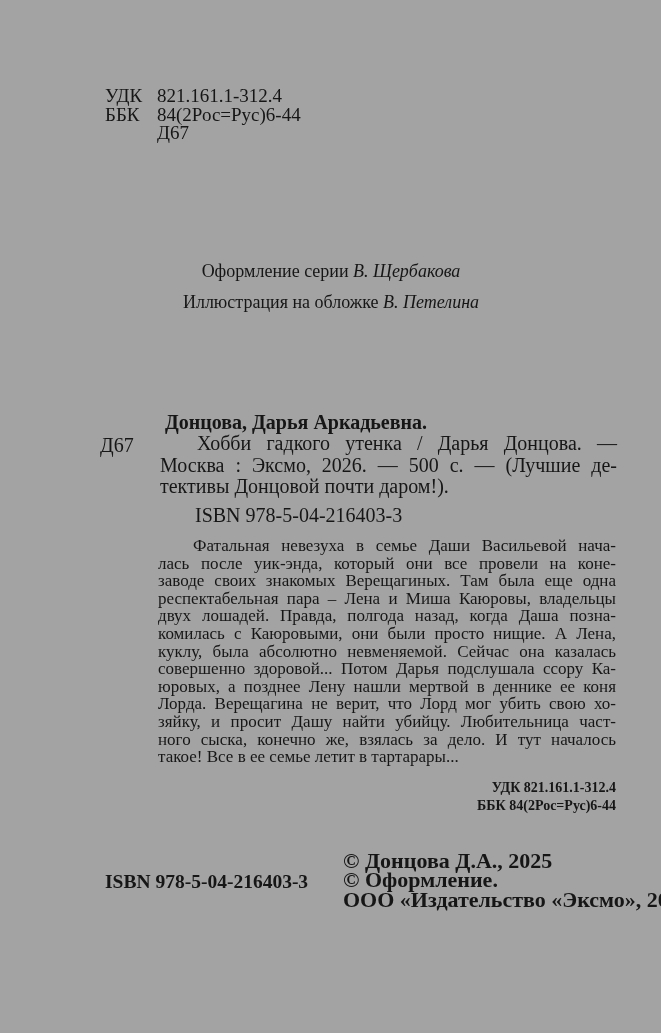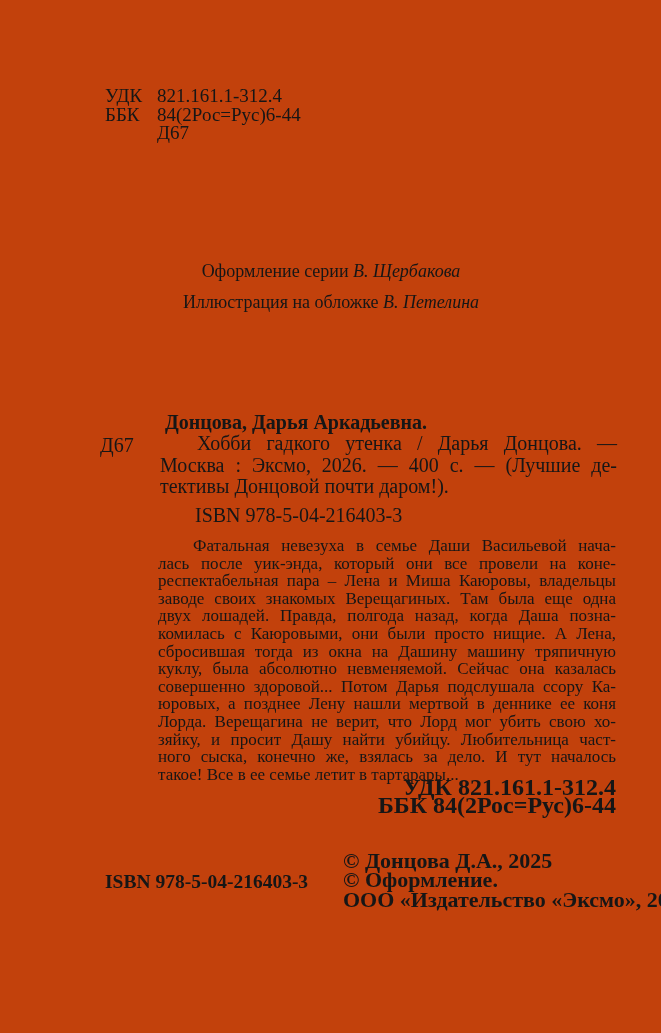--- a/index.html
+++ b/index.html
@@ -1,20 +1,20 @@
 <!DOCTYPE html>
 <html lang="ru"><head>
 <meta charset="utf-8">
 <style>
   html, body { margin: 0; padding: 0; background: #ffffff; }
   .page {
     position: relative;
     width: 661px;
     height: 1033px;
-    background: #c2410c;
+    background: #a3a3a3;
     color: #161616;
     font-family: "Liberation Serif", "DejaVu Serif", serif;
     overflow: hidden;
   }
 
   
   .top-codes {
     position: absolute;
     left: 105px;
     top: 87px;
@@ -80,21 +80,21 @@
   .annotation .ln.last { text-align: left; text-align-last: left; }
 
   
   .codes-bottom {
     position: absolute;
     left: 158px;
     top: 779px;
     width: 458px;
     text-align: right;
     font-weight: bold;
-    font-size: 24px;
+    font-size: 14px;
     line-height: 17.5px;
     white-space: nowrap;
   }
 
   
   .footer-isbn {
     position: absolute;
     left: 105px;
     top: 871px;
     font-weight: bold;
@@ -136,36 +136,35 @@
     <div><span>Иллюстрация на обложке </span><span class="name">В. Петелина</span></div>
   </div>
 
   <div class="catalog-sign">Д67</div>
 
   <div class="catalog">
     <div class="author">Донцова, Дарья Аркадьевна.</div>
     <div>
 
     <div class="ln first">Хобби гадкого утенка / Дарья Донцова. —</div>
-        <div class="ln">Москва : Эксмо, 2026. — 400 с. — (Лучшие де-</div>
+        <div class="ln">Москва : Эксмо, 2026. — 500 с. — (Лучшие де-</div>
         <div class="ln last">тективы Донцовой почти даром!).</div>
       </div>
   </div>
 
   <div class="isbn-mid">ISBN 978-5-04-216403-3</div>
 
   <div class="annotation">
 
   <div class="ln first">Фатальная невезуха в семье Даши Васильевой нача-</div>
       <div class="ln">лась после уик-энда, который они все провели на коне-</div>
+      <div class="ln">заводе своих знакомых Верещагиных. Там была еще одна</div>
       <div class="ln">респектабельная пара – Лена и Миша Каюровы, владельцы</div>
-      <div class="ln">заводе своих знакомых Верещагиных. Там была еще одна</div>
       <div class="ln">двух лошадей. Правда, полгода назад, когда Даша позна-</div>
       <div class="ln">комилась с Каюровыми, они были просто нищие. А Лена,</div>
-      <div class="ln">сбросившая тогда из окна на Дашину машину тряпичную</div>
       <div class="ln">куклу, была абсолютно невменяемой. Сейчас она казалась</div>
       <div class="ln">совершенно здоровой... Потом Дарья подслушала ссору Ка-</div>
       <div class="ln">юровых, а позднее Лену нашли мертвой в деннике ее коня</div>
       <div class="ln">Лорда. Верещагина не верит, что Лорд мог убить свою хо-</div>
       <div class="ln">зяйку, и просит Дашу найти убийцу. Любительница част-</div>
       <div class="ln">ного сыска, конечно же, взялась за дело. И тут началось</div>
       <div class="ln last">такое! Все в ее семье летит в тартарары...</div>
     </div>
 
   <div class="codes-bottom">

